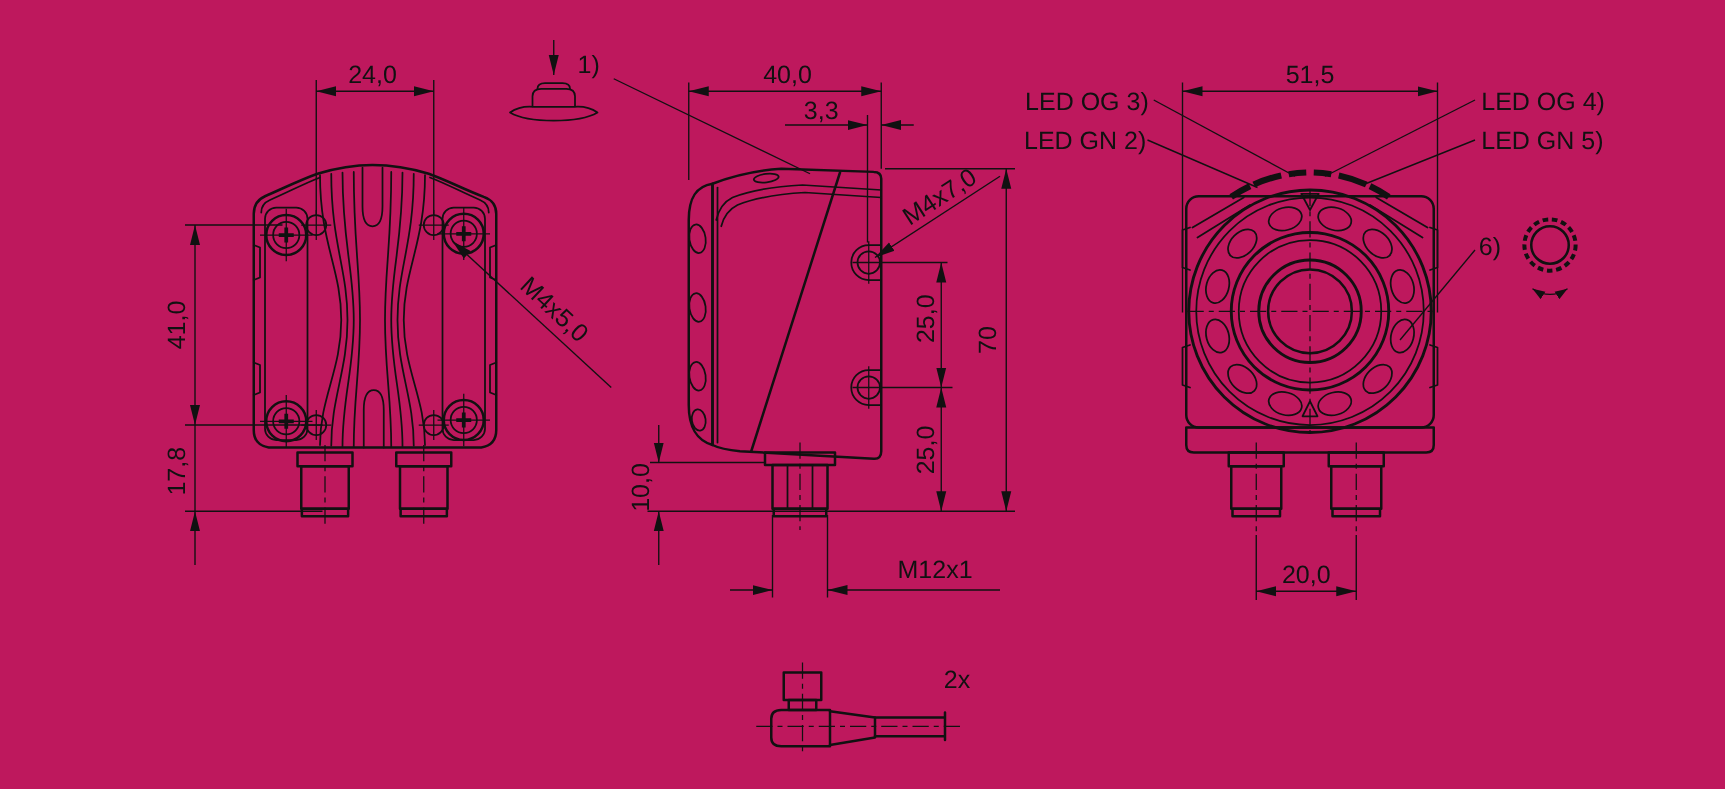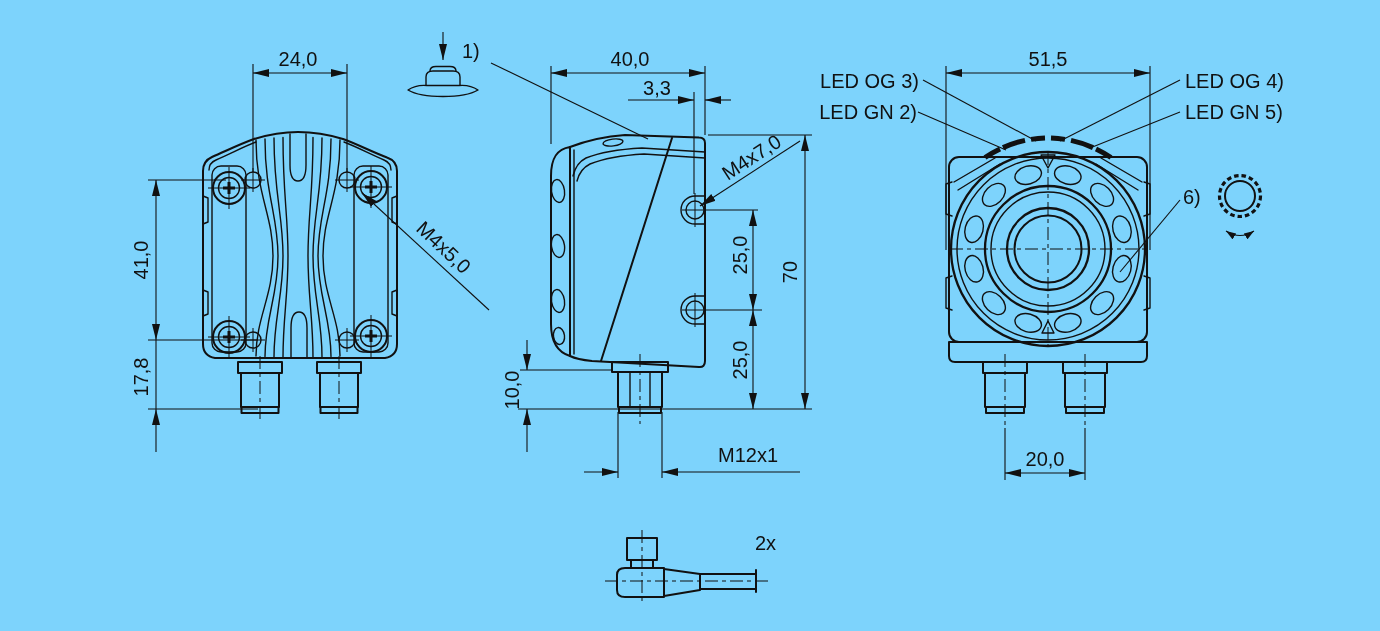--- a/index.html
+++ b/index.html
@@ -1,16 +1,16 @@
 <!DOCTYPE html>
 <html><head>
 <meta charset="utf-8">
 <style>
   html,body{margin:0;padding:0;background:#fff;}
-  .stage{position:relative;width:1380px;height:631px;background:#7dd3fc;font-family:"Liberation Sans",sans-serif;}
+  .stage{position:relative;width:1380px;height:631px;background:#be185d;font-family:"Liberation Sans",sans-serif;}
   svg{position:absolute;left:0;top:0;}
   .obj{fill:none;stroke:#111;stroke-width:2;stroke-linecap:round;stroke-linejoin:round;}
   .obj2{fill:none;stroke:#111;stroke-width:2.3;stroke-linecap:round;stroke-linejoin:round;}
   .thin{fill:none;stroke:#111;stroke-width:1.4;stroke-linecap:round;stroke-linejoin:round;}
   .hair{fill:none;stroke:#111;stroke-width:1;stroke-linecap:butt;}
   .dim{fill:none;stroke:#111;stroke-width:1.1;stroke-linecap:butt;}
   .cl{fill:none;stroke:#111;stroke-width:1;stroke-dasharray:13 4 4 4;}
   .bold-arc{fill:none;stroke:#111;stroke-width:5;stroke-linecap:butt;}
   .knurl{fill:none;stroke:#111;stroke-width:3.2;stroke-dasharray:4.5 3;}
   text{fill:#111;font-family:"Liberation Sans",sans-serif;font-size:20px;}

